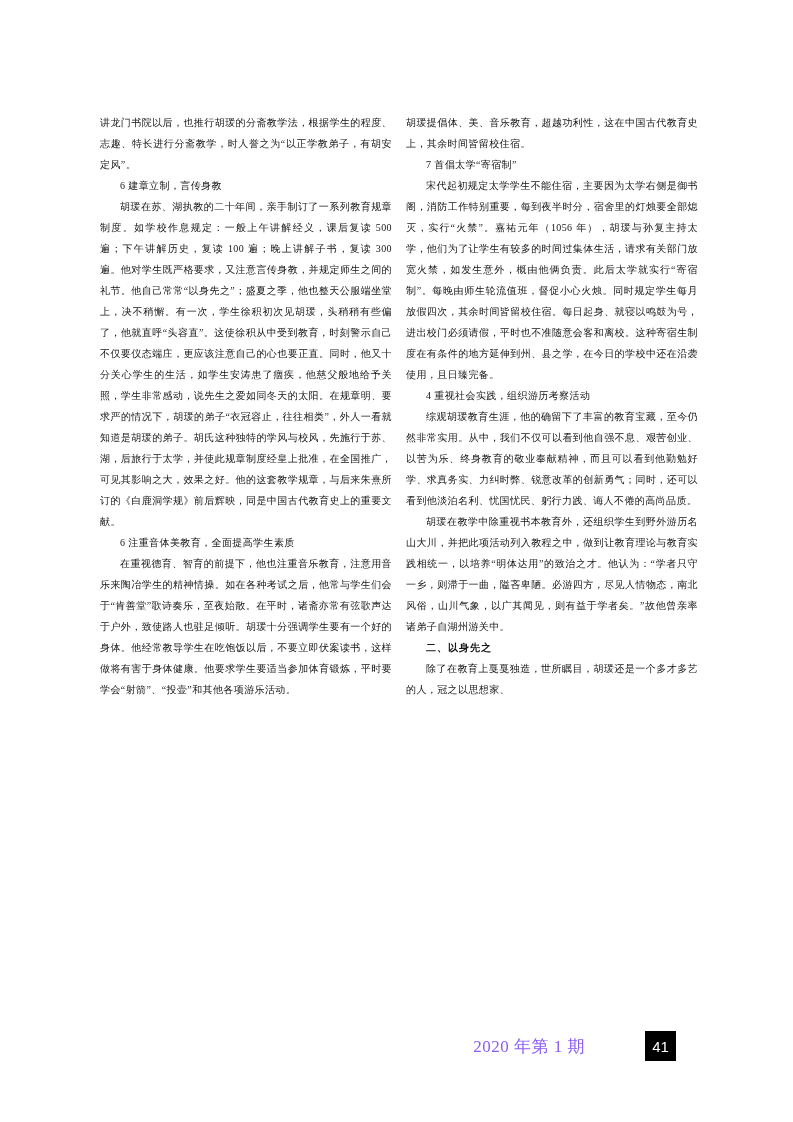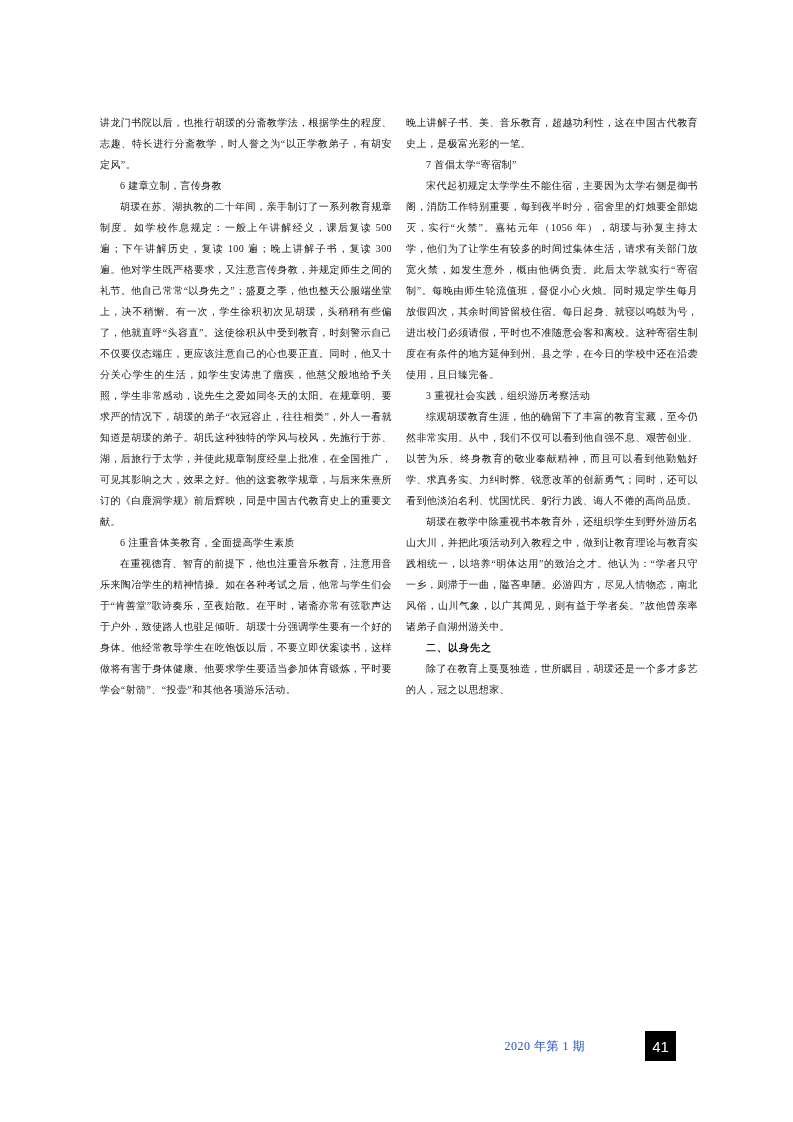--- a/index.html
+++ b/index.html
@@ -49,22 +49,22 @@
     position: absolute;
     top: 1031px;
     left: 0;
     width: 676px;
     display: flex;
     justify-content: flex-end;
     align-items: center;
     gap: 13px;
   }
   .footer-issue {
-    font-size: 12px;
-    color: #1d4ed8;
+    font-size: 17px;
+    color: #8b5cf6;
     letter-spacing: 0.5px;
   }
   .page-badge {
     width: 31px;
     height: 30px;
     background: #000000;
     color: #ffffff;
     display: flex;
     align-items: center;
     justify-content: center;
@@ -80,24 +80,24 @@
 
   <div class="columns">
     <div class="column">
         <p class="blk-p-cont">讲龙门书院以后，也推行胡瑗的分斋教学法，根据学生的程度、志趣、特长进行分斋教学，时人誉之为“以正学教弟子，有胡安定风”。</p>
         <p class="blk-h">6 建章立制，言传身教</p>
         <p class="blk-p">胡瑗在苏、湖执教的二十年间，亲手制订了一系列教育规章制度。如学校作息规定：一般上午讲解经义，课后复读 500 遍；下午讲解历史，复读 100 遍；晚上讲解子书，复读 300 遍。他对学生既严格要求，又注意言传身教，并规定师生之间的礼节。他自己常常“以身先之”；盛夏之季，他也整天公服端坐堂上，决不稍懈。有一次，学生徐积初次见胡瑗，头稍稍有些偏了，他就直呼“头容直”。这使徐积从中受到教育，时刻警示自己不仅要仪态端庄，更应该注意自己的心也要正直。同时，他又十分关心学生的生活，如学生安涛患了痼疾，他慈父般地给予关照，学生非常感动，说先生之爱如同冬天的太阳。在规章明、要求严的情况下，胡瑗的弟子“衣冠容止，往往相类”，外人一看就知道是胡瑗的弟子。胡氏这种独特的学风与校风，先施行于苏、湖，后旅行于太学，并使此规章制度经皇上批准，在全国推广，可见其影响之大，效果之好。他的这套教学规章，与后来朱熹所订的《白鹿洞学规》前后辉映，同是中国古代教育史上的重要文献。</p>
         <p class="blk-h">6 注重音体美教育，全面提高学生素质</p>
         <p class="blk-p">在重视德育、智育的前提下，他也注重音乐教育，注意用音乐来陶冶学生的精神情操。如在各种考试之后，他常与学生们会于“肯善堂”歌诗奏乐，至夜始散。在平时，诸斋亦常有弦歌声达于户外，致使路人也驻足倾听。胡瑗十分强调学生要有一个好的身体。他经常教导学生在吃饱饭以后，不要立即伏案读书，这样做将有害于身体健康。他要求学生要适当参加体育锻炼，平时要学会“射箭”、“投壶”和其他各项游乐活动。</p>
       </div>
     <div class="column">
-        <p class="blk-p-cont">晚上讲解子书、美、音乐教育，超越功利性，这在中国古代教育史上，是极富光彩的一笔。</p>
+        <p class="blk-p-cont">胡瑗提倡体、美、音乐教育，超越功利性，这在中国古代教育史上，其余时间皆留校住宿。</p>
         <p class="blk-h">7 首倡太学“寄宿制”</p>
         <p class="blk-p">宋代起初规定太学学生不能住宿，主要因为太学右侧是御书阁，消防工作特别重要，每到夜半时分，宿舍里的灯烛要全部熄灭，实行“火禁”。嘉祐元年（1056 年），胡瑗与孙复主持太学，他们为了让学生有较多的时间过集体生活，请求有关部门放宽火禁，如发生意外，概由他俩负责。此后太学就实行“寄宿制”。每晚由师生轮流值班，督促小心火烛。同时规定学生每月放假四次，其余时间皆留校住宿。每日起身、就寝以鸣鼓为号，进出校门必须请假，平时也不准随意会客和离校。这种寄宿生制度在有条件的地方延伸到州、县之学，在今日的学校中还在沿袭使用，且日臻完备。</p>
-        <p class="blk-h">3 重视社会实践，组织游历考察活动</p>
+        <p class="blk-h">4 重视社会实践，组织游历考察活动</p>
         <p class="blk-p">综观胡瑗教育生涯，他的确留下了丰富的教育宝藏，至今仍然非常实用。从中，我们不仅可以看到他自强不息、艰苦创业、以苦为乐、终身教育的敬业奉献精神，而且可以看到他勤勉好学、求真务实、力纠时弊、锐意改革的创新勇气；同时，还可以看到他淡泊名利、忧国忧民、躬行力践、诲人不倦的高尚品质。</p>
         <p class="blk-p">胡瑗在教学中除重视书本教育外，还组织学生到野外游历名山大川，并把此项活动列入教程之中，做到让教育理论与教育实践相统一，以培养“明体达用”的致治之才。他认为：“学者只守一乡，则滞于一曲，隘吝卑陋。必游四方，尽见人情物态，南北风俗，山川气象，以广其闻见，则有益于学者矣。”故他曾亲率诸弟子自湖州游关中。</p>
         <p class="blk-h-major">二、以身先之</p>
         <p class="blk-p">除了在教育上戛戛独造，世所瞩目，胡瑗还是一个多才多艺的人，冠之以思想家、</p>
       </div>
   </div>
 
   <div class="footer">
     <span class="footer-issue">2020 年第 1 期</span>
     <span class="page-badge">41</span>

